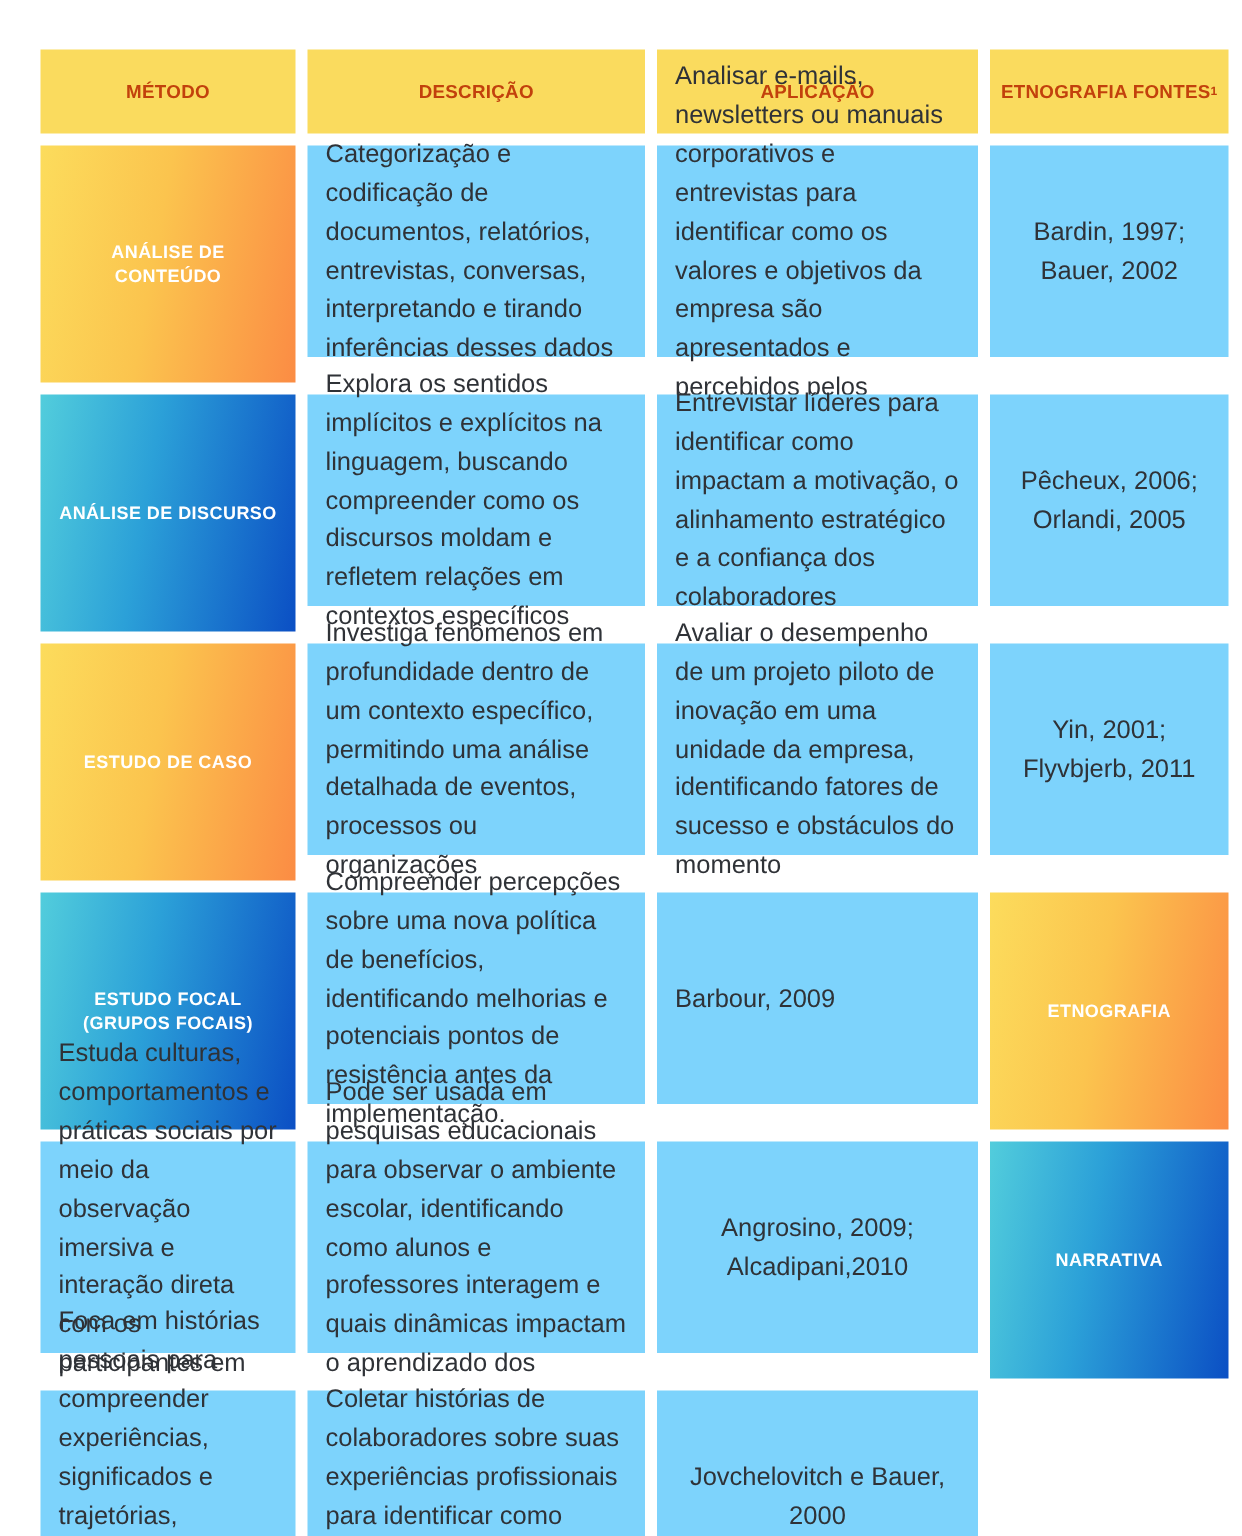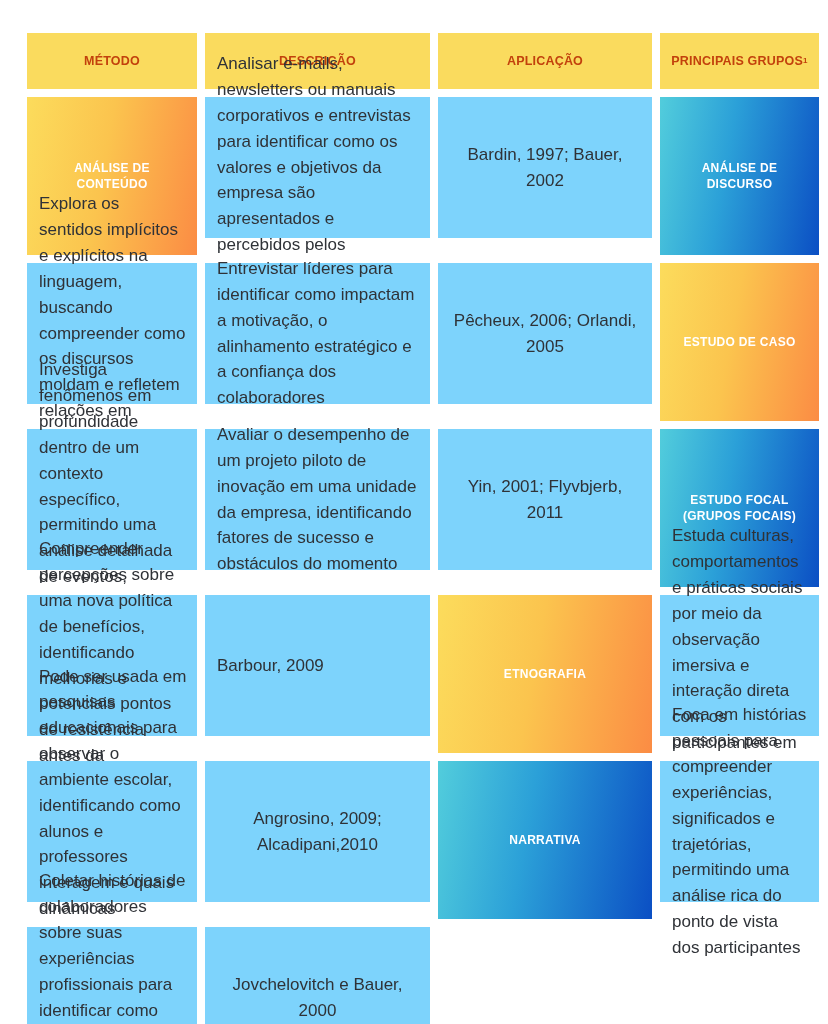--- a/index.html
+++ b/index.html
@@ -95,25 +95,28 @@
       <div class="head-cell">
         <span>MÉTODO</span>
       </div>
       <div class="head-cell">
         <span>DESCRIÇÃO</span>
       </div>
       <div class="head-cell">
         <span>APLICAÇÃO</span>
       </div>
       <div class="head-cell">
-        <span>PRINCIPAIS GRUPOS</span>
+        <span>ETNOGRAFIA FONTES</span>
         <span class="sup">1</span>
       </div>
       <div class="method-cell warm">
         <span>ANÁLISE DE CONTEÚDO</span>
+      </div>
+      <div class="body-cell desc">
+        <span>Categorização e codificação de documentos, relatórios, entrevistas, conversas, interpretando e tirando inferências desses dados</span>
       </div>
       <div class="body-cell app">
         <span>Analisar e-mails, newsletters ou manuais corporativos e entrevistas para identificar como os valores e objetivos da empresa são apresentados e percebidos pelos colaboradores</span>
       </div>
       <div class="body-cell src">
         <span>Bardin, 1997; Bauer, 2002</span>
       </div>
       <div class="method-cell cool">
         <span>ANÁLISE DE DISCURSO</span>
       </div>

